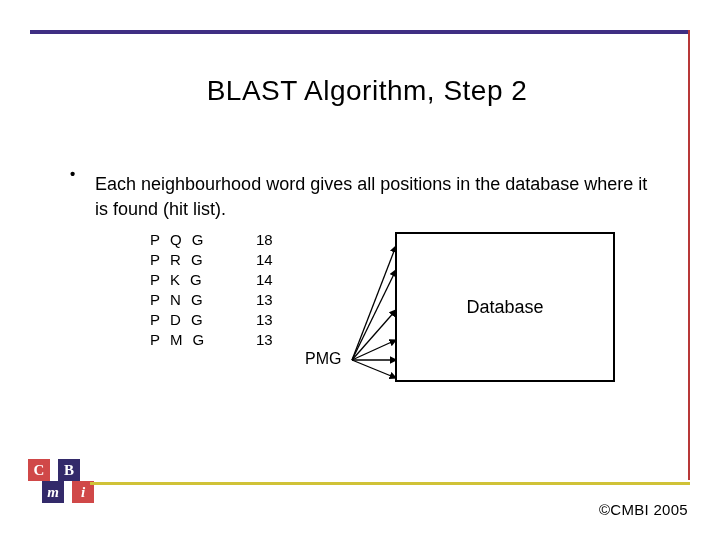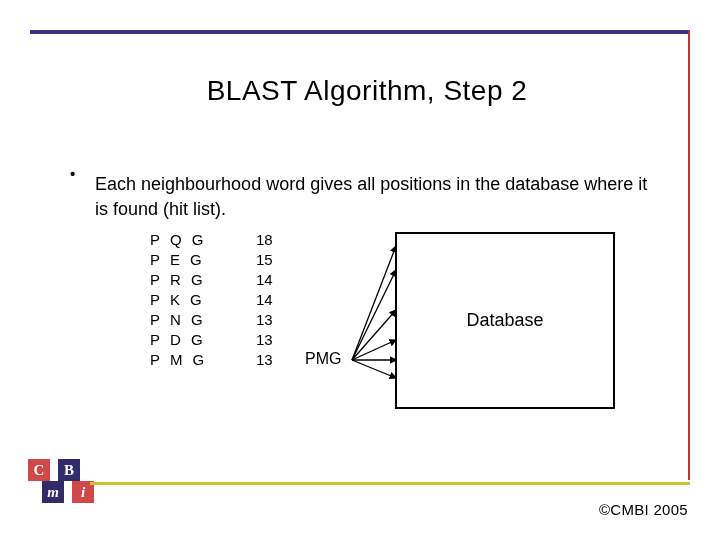--- a/index.html
+++ b/index.html
@@ -12,21 +12,21 @@
 
     .bullet-symbol { position: absolute; top: 165px; left: 70px; font-size: 15px; font-weight: bold; }
     .bullet-text   { position: absolute; top: 172px; left: 95px; right: 70px; font-size: 18px; line-height: 1.4; }
 
     .words { position: absolute; top: 230px; left: 150px; font-size: 15px; line-height: 20px; font-family: Arial; }
     .row   { display: flex; gap: 48px; }
     .tri   { width: 58px; letter-spacing: 3px; }
     .sc    { width: 24px; }
 
     .pmg { position: absolute; top: 350px; left: 305px; font-size: 16px; }
-    .dbbox { position: absolute; top: 232px; left: 395px; width: 220px; height: 177px; border: 2px solid #000; background: #fff; display: flex; align-items: center; justify-content: center; font-size: 18px; }
+    .dbbox { position: absolute; top: 232px; left: 395px; width: 220px; height: 150px; border: 2px solid #000; background: #fff; display: flex; align-items: center; justify-content: center; font-size: 18px; }
 
     .arrows { position: absolute; top: 230px; left: 350px; width: 50px; height: 155px; pointer-events: none; }
 
     .logo { position: absolute; left: 28px; bottom: 35px; width: 62px; height: 46px; }
     .lc { position: absolute; width: 22px; height: 22px; font-weight: bold; font-size: 15px; display: flex; align-items: center; justify-content: center; font-family: "Times New Roman", serif; }
     .lc.C { left: 0;  top: 0;  background:#d04848; color:#fff; }
     .lc.m { left: 14px; top: 22px; background:#332a6a; color:#fff; font-style: italic; }
     .lc.B { left: 30px;  top: 0;  background:#332a6a; color:#fff; }
     .lc.i { left: 44px;  top: 22px; background:#d04848; color:#fff; font-style: italic; }
 
@@ -41,24 +41,20 @@
 
 <div class="title">BLAST Algorithm, Step 2</div>
 
 <div class="bullet-symbol">•</div>
 <div class="bullet-text">Each neighbourhood word gives all positions in the database where it is found (hit list).</div>
 
 <div class="words">
   <div class="row">
       <span class="tri">P Q G</span>
       <span class="sc">18</span>
-    </div>
-  <div class="row">
-      <span class="tri">P E G</span>
-      <span class="sc">15</span>
     </div>
   <div class="row">
       <span class="tri">P R G</span>
       <span class="sc">14</span>
     </div>
   <div class="row">
       <span class="tri">P K G</span>
       <span class="sc">14</span>
     </div>
   <div class="row">

